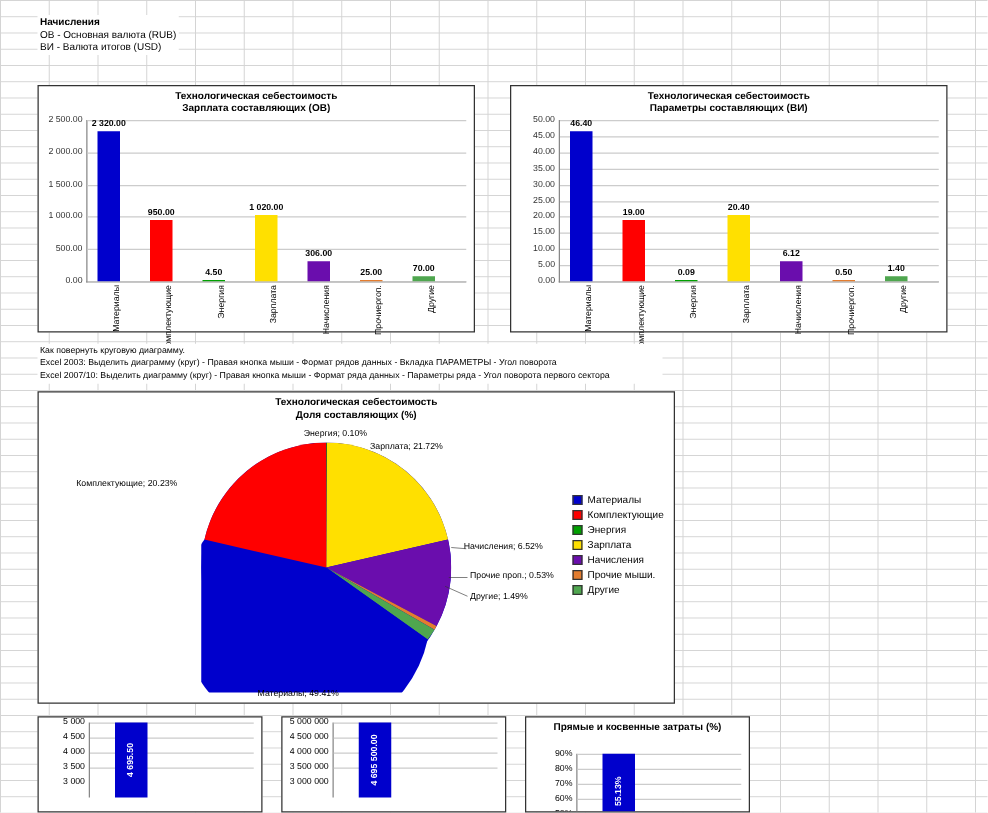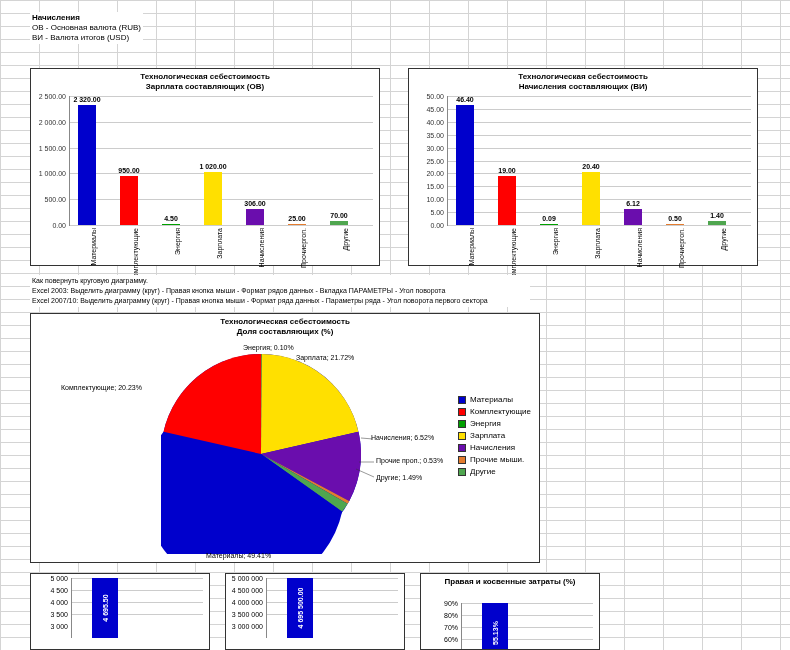--- a/index.html
+++ b/index.html
@@ -225,21 +225,21 @@
           <div class="bar-label">70.00</div>
         </div>
         <div class="x-label" style="left: 272px;">Другие</div>
       </div>
   </div>
 
   
   <div class="chart-frame" style="left:408px; top:68px; width:350px; height:198px;">
     <div class="chart-title">
       <span>Технологическая себестоимость</span><br>
-      <span>Начисления составляющих (ВИ)</span>
+      <span>Параметры составляющих (ВИ)</span>
     </div>
     <div class="bar-area" id="bar-area-2" style="margin-bottom:48px;">
         <div class="y-grid" style="top: 129px;"></div>
         <div class="y-tick" style="top: 129px;">0.00</div>
         <div class="y-grid" style="top: 116.1px;"></div>
         <div class="y-tick" style="top: 116.1px;">5.00</div>
         <div class="y-grid" style="top: 103.2px;"></div>
         <div class="y-tick" style="top: 103.2px;">10.00</div>
         <div class="y-grid" style="top: 90.3px;"></div>
         <div class="y-tick" style="top: 90.3px;">15.00</div>
@@ -369,21 +369,21 @@
         <div class="small-y-grid" style="top: 0px;"></div>
         <div class="small-y-tick" style="top: 0px;">5 000 000</div>
         <div class="small-bar">
           <div class="vlabel">4 695 500.00</div>
         </div>
       </div>
   </div>
 
   <div class="chart-frame" style="left:420px; top:573px; width:180px; height:77px; overflow:hidden;">
     <div class="chart-title">
-      <span>Правая и косвенные затраты (%)</span>
+      <span>Прямые и косвенные затраты (%)</span>
     </div>
     <div class="small-bar-area" id="small-3" style="margin-top:14px;">
         <div class="small-y-tick" style="top: 48px;">50%</div>
         <div class="small-y-grid" style="top: 36px;"></div>
         <div class="small-y-tick" style="top: 36px;">60%</div>
         <div class="small-y-grid" style="top: 24px;"></div>
         <div class="small-y-tick" style="top: 24px;">70%</div>
         <div class="small-y-grid" style="top: 12px;"></div>
         <div class="small-y-tick" style="top: 12px;">80%</div>
         <div class="small-y-grid" style="top: 0px;"></div>

